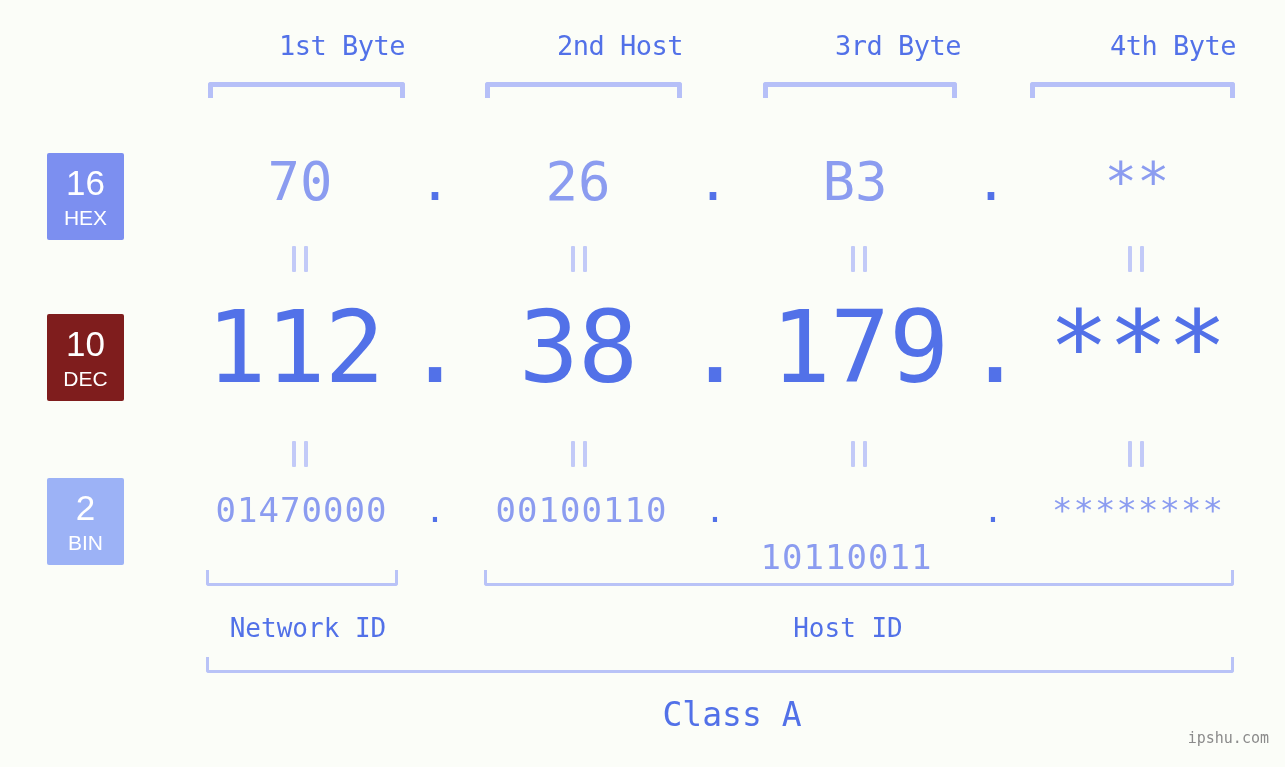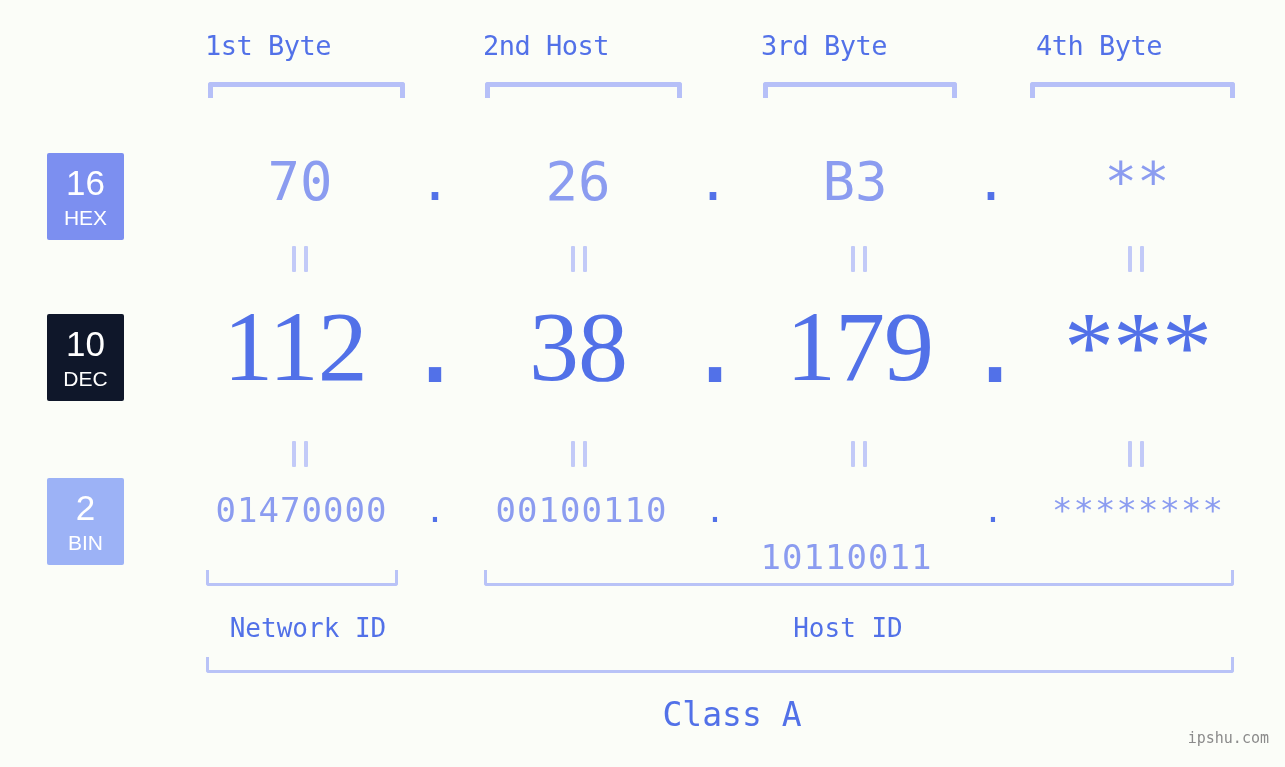--- a/index.html
+++ b/index.html
@@ -18,21 +18,21 @@
 
   .stage {
     position: absolute;
     inset: 0;
   }
 
   
   .byte-label {
     position: absolute;
     top: 30px;
-    text-align: left;
+    text-align: right;
     font-family: "DejaVu Sans Mono", "Liberation Mono", monospace;
     font-size: 27px;
     letter-spacing: -0.5px;
     color: #5271e8;
     white-space: nowrap;
   }
 
   
   .bracket {
     position: absolute;
@@ -75,21 +75,21 @@
     font-size: 35px;
     font-weight: 400;
     letter-spacing: 0px;
   }
   .base-badge .name {
     font-size: 21px;
     font-weight: 400;
     margin-top: 7px;
   }
   #badge-hex { top: 153px; height: 87px; background: #7c8ff0; }
-  #badge-dec { top: 314px; height: 87px; background: #0f172a; }
+  #badge-dec { top: 314px; height: 87px; background: #7f1d1d; }
   #badge-bin { top: 478px; height: 87px; background: #9cb2f6; }
 
   
   .value-cell {
     position: absolute;
     text-align: center;
     white-space: nowrap;
     font-family: "DejaVu Sans Mono", "Liberation Mono", monospace;
   }
   .dot {
@@ -110,21 +110,20 @@
     top: 150px;
     font-size: 54px;
   }
 
   
   .row-dec .value-cell {
     top: 289px;
     font-size: 100px;
     color: #5271e8;
     letter-spacing: -1px;
-    font-family: Liberation Serif, serif;
   }
   .row-dec .dot {
     top: 289px;
     font-size: 100px;
   }
 
   
   .row-bin .value-cell {
     top: 490px;
     font-size: 34px;

